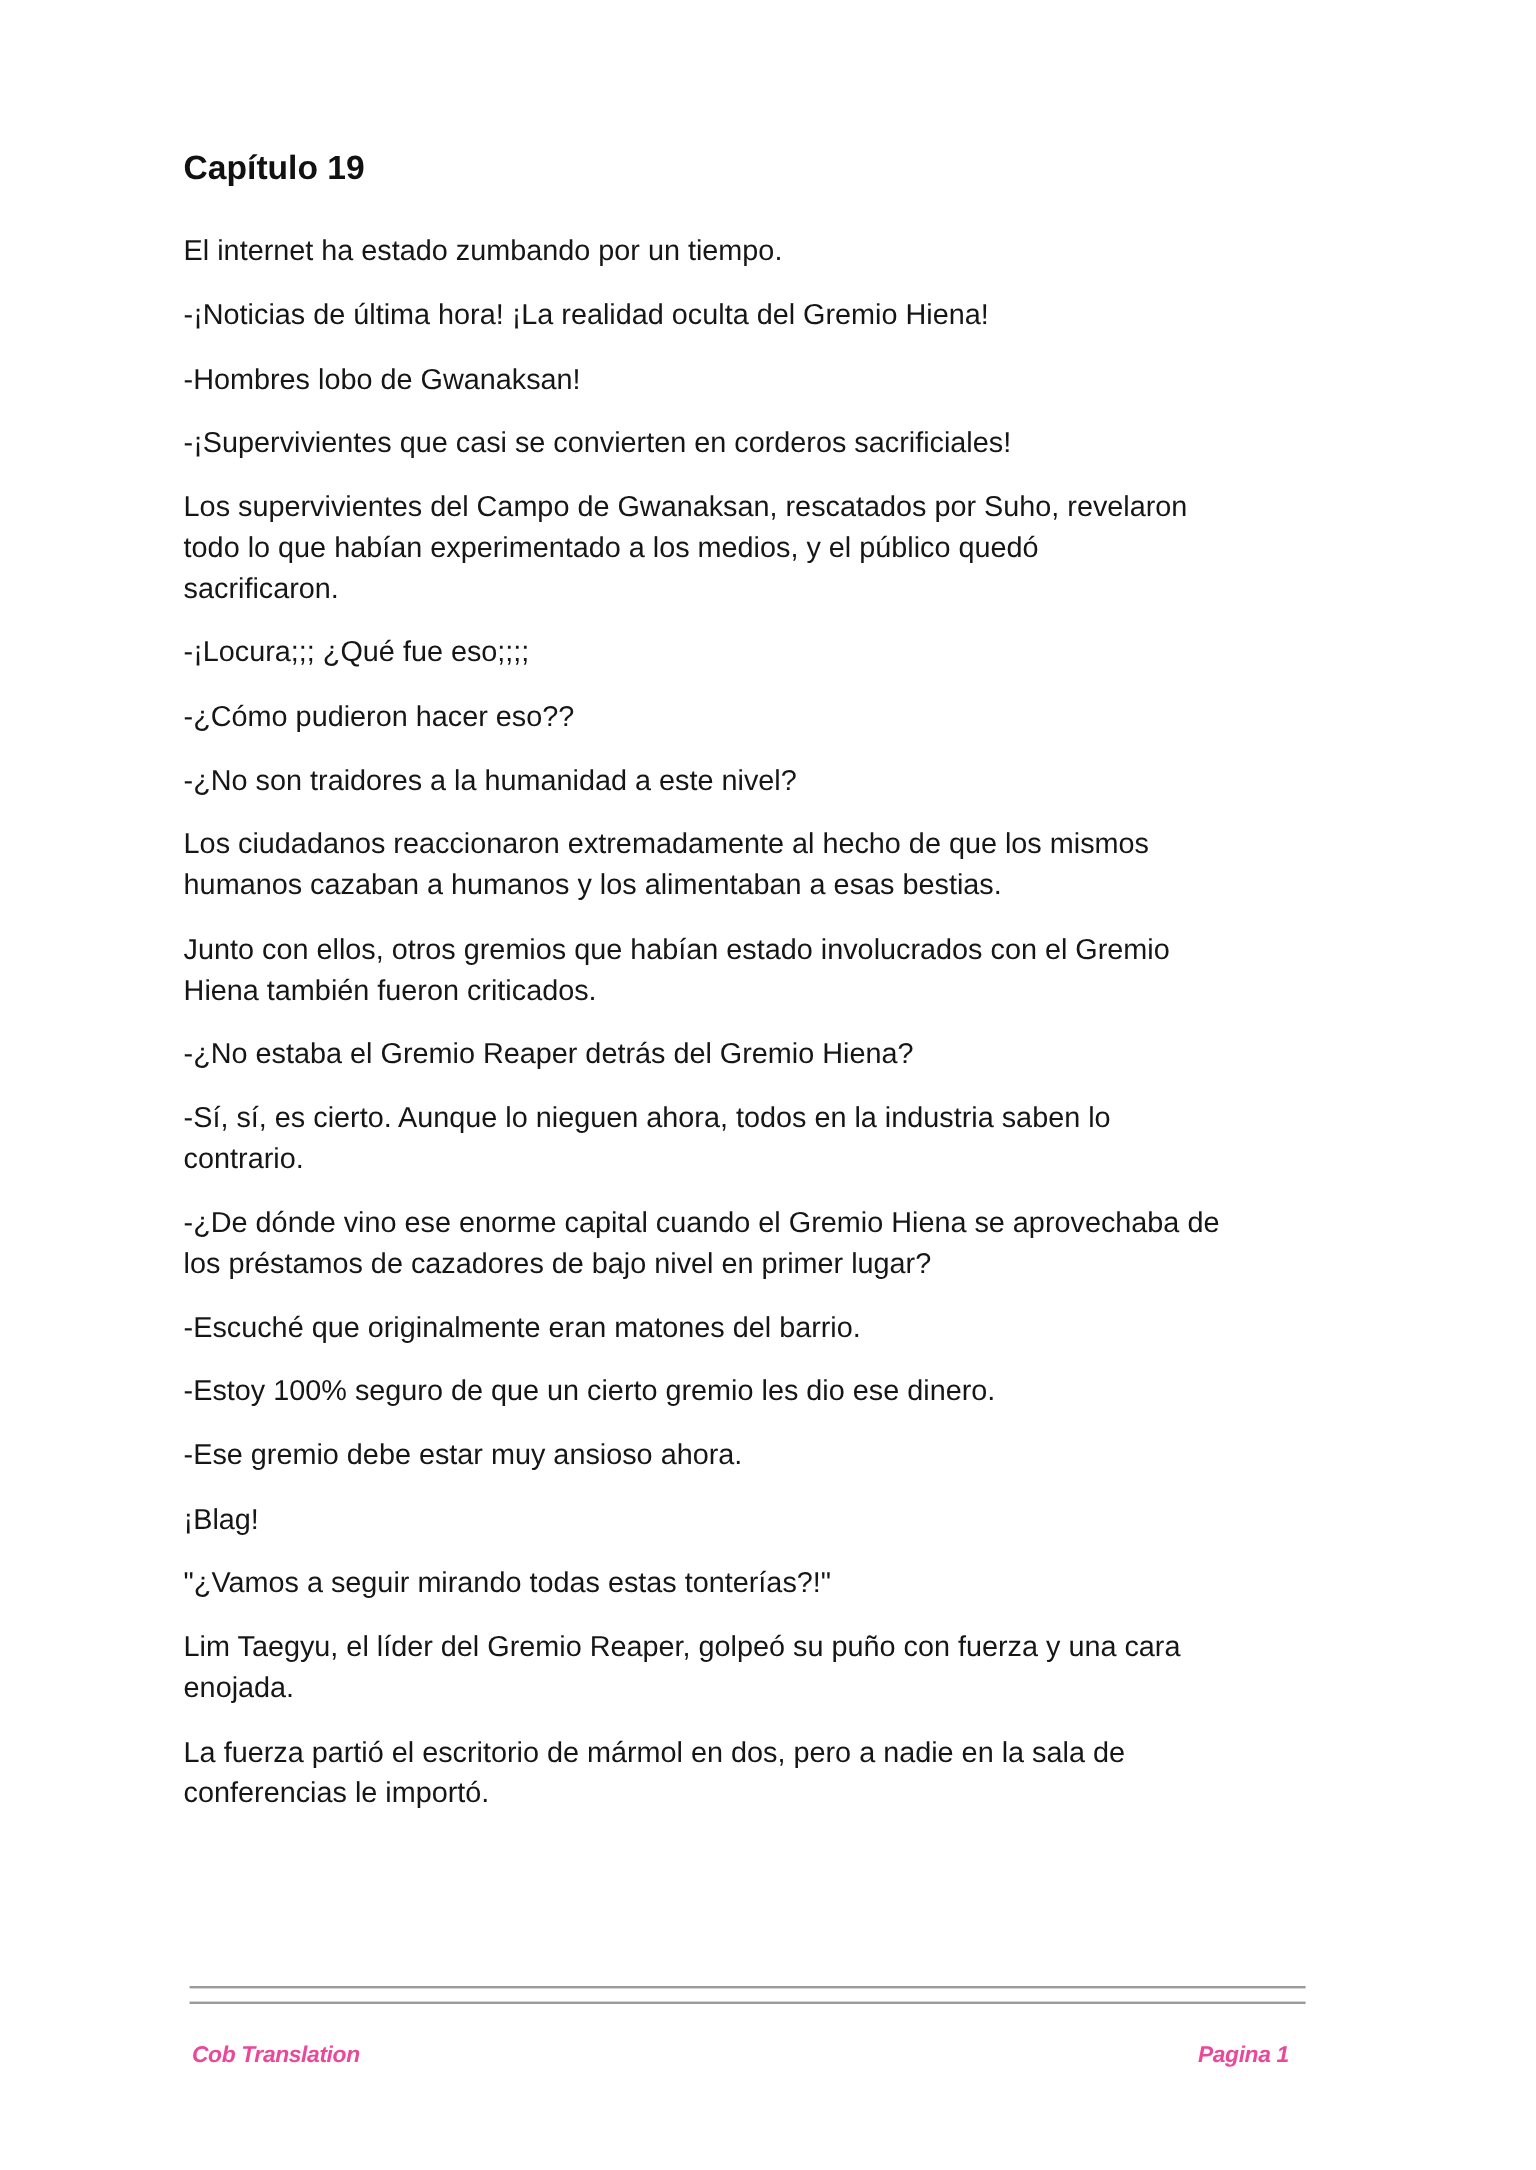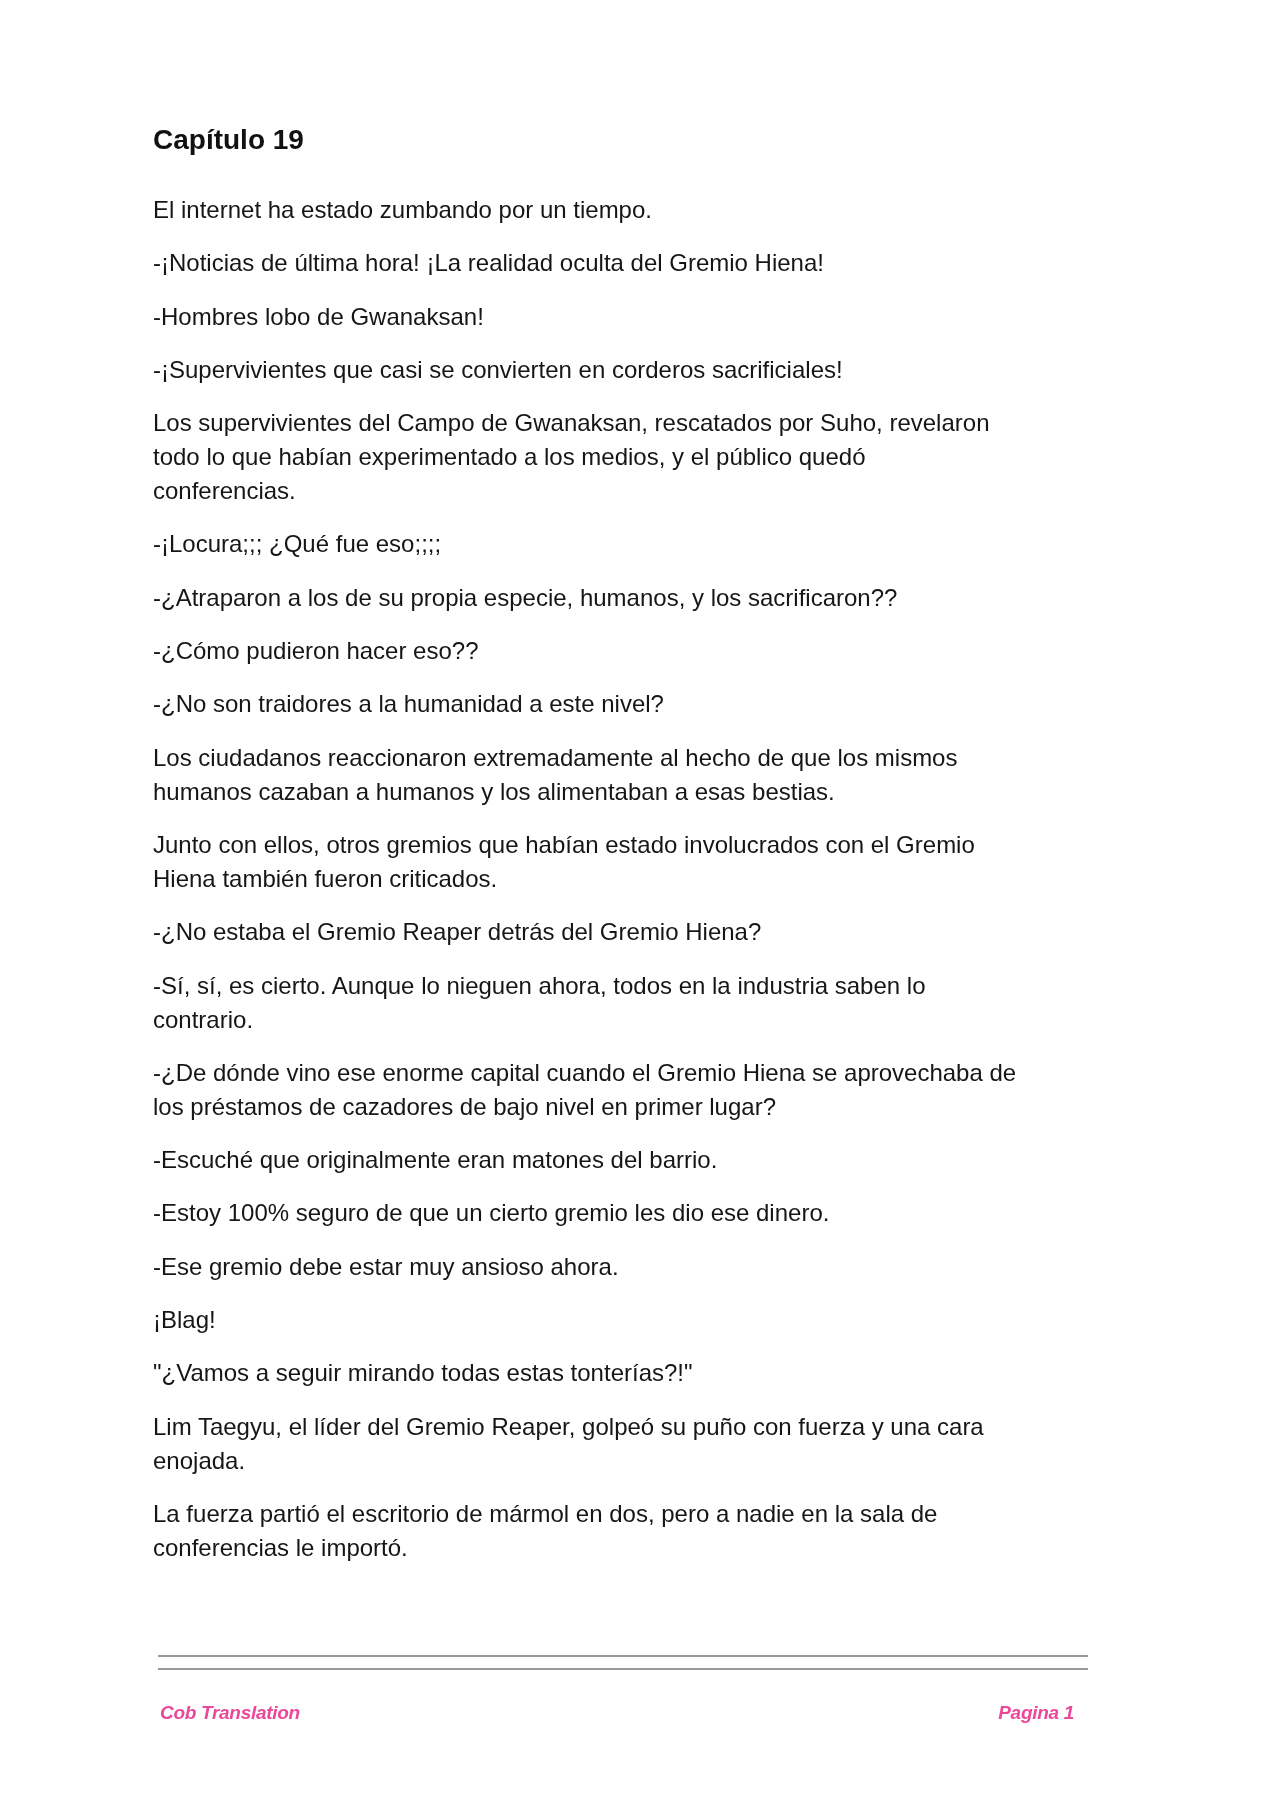--- a/index.html
+++ b/index.html
@@ -87,27 +87,24 @@
       </p>
     <p class="para">
         <span class="line">-Hombres lobo de Gwanaksan!</span>
       </p>
     <p class="para">
         <span class="line">-¡Supervivientes que casi se convierten en corderos sacrificiales!</span>
       </p>
     <p class="para">
       <span class="line">Los supervivientes del Campo de Gwanaksan, rescatados por Suho, revelaron</span>
       <span class="line">todo lo que habían experimentado a los medios, y el público quedó</span>
-      <span class="line">conferencias.</span>
+      <span class="line">sacrificaron.</span>
     </p>
     <p class="para">
         <span class="line">-¡Locura;;; ¿Qué fue eso;;;;</span>
-      </p>
-    <p class="para">
-        <span class="line">-¿Atraparon a los de su propia especie, humanos, y los sacrificaron??</span>
       </p>
     <p class="para">
         <span class="line">-¿Cómo pudieron hacer eso??</span>
       </p>
     <p class="para">
         <span class="line">-¿No son traidores a la humanidad a este nivel?</span>
       </p>
     <p class="para">
       <span class="line">Los ciudadanos reaccionaron extremadamente al hecho de que los mismos</span>
       <span class="line">humanos cazaban a humanos y los alimentaban a esas bestias.</span>

